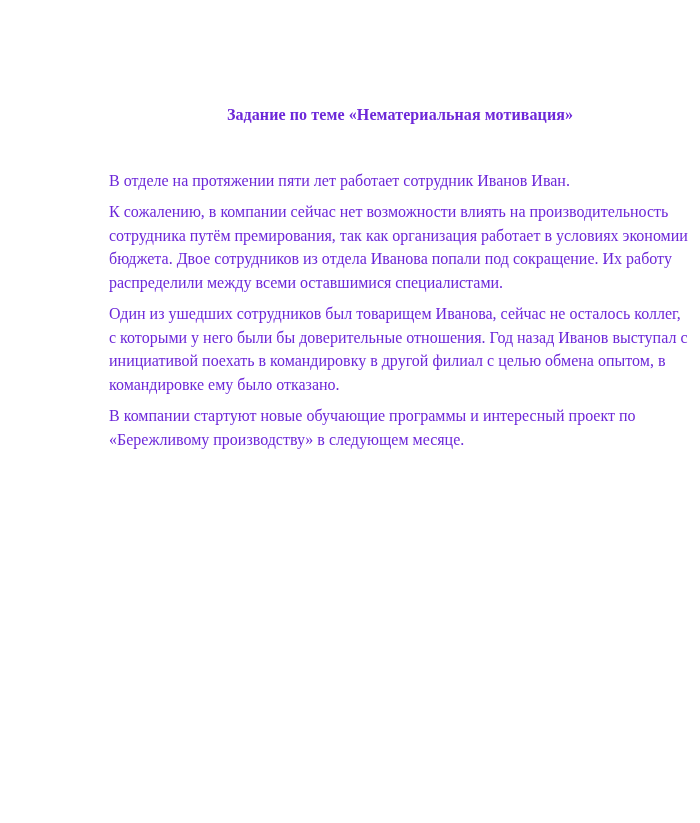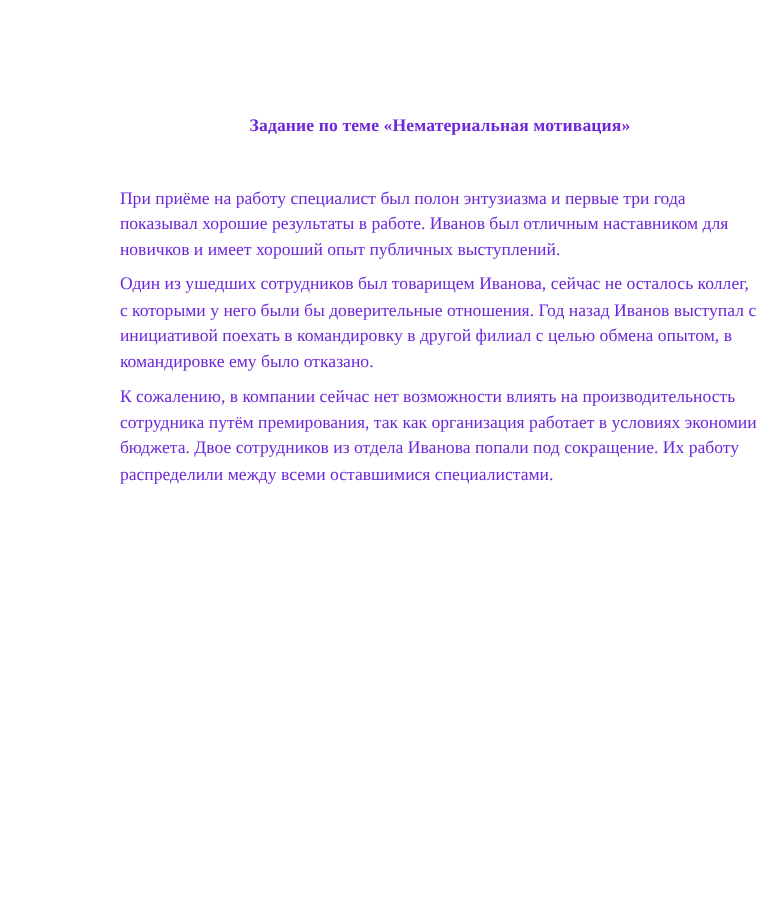--- a/index.html
+++ b/index.html
@@ -34,22 +34,23 @@
       margin: 0 0 8px 0;
       text-align: left;
     }
   </style>
 </head>
 <body>
 
 <div class="page">
   <h1 class="doc-title">Задание по теме «Нематериальная мотивация»</h1>
 
+  <p class="doc-paragraph">В отделе на протяжении пяти лет работает сотрудник Иванов Иван.</p>
 
-  <p class="doc-paragraph">При приёме на работу специалист был полон энтузиазма и первые три года показывал хорошие результаты в работе. Иванов был отличным наставником для новичков и имеет хороший опыт публичных выступлений.</p>
+
+  <p class="doc-paragraph">К сожалению, в компании сейчас нет возможности влиять на производительность сотрудника путём премирования, так как организация работает в условиях экономии бюджета. Двое сотрудников из отдела Иванова попали под сокращение. Их работу распределили между всеми оставшимися специалистами.</p>
 
   <p class="doc-paragraph">Один из ушедших сотрудников был товарищем Иванова, сейчас не осталось коллег, с которыми у него были бы доверительные отношения. Год назад Иванов выступал с инициативой поехать в командировку в другой филиал с целью обмена опытом, в командировке ему было отказано.</p>
 
-  <p class="doc-paragraph">К сожалению, в компании сейчас нет возможности влиять на производительность сотрудника путём премирования, так как организация работает в условиях экономии бюджета. Двое сотрудников из отдела Иванова попали под сокращение. Их работу распределили между всеми оставшимися специалистами.</p>
-
+  <p class="doc-paragraph">В компании стартуют новые обучающие программы и интересный проект по «Бережливому производству» в следующем месяце.</p>
 
 
 </div>
 
 </body></html>

